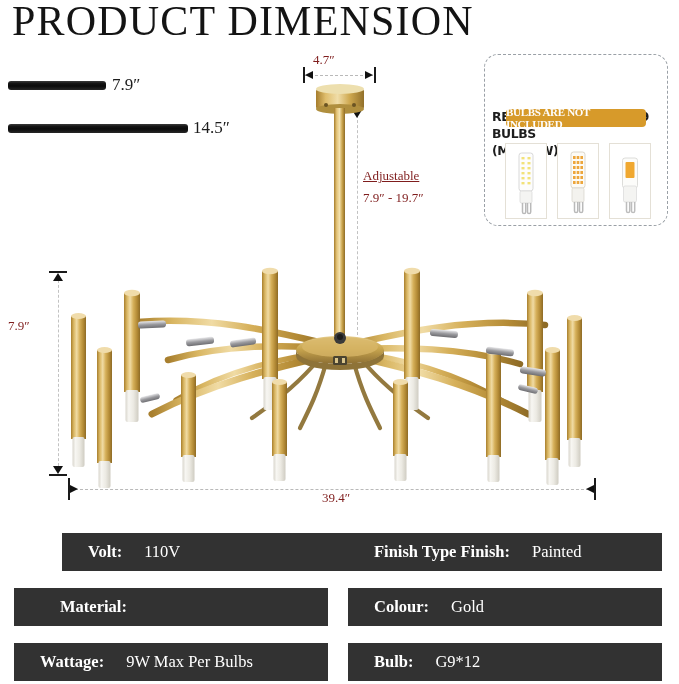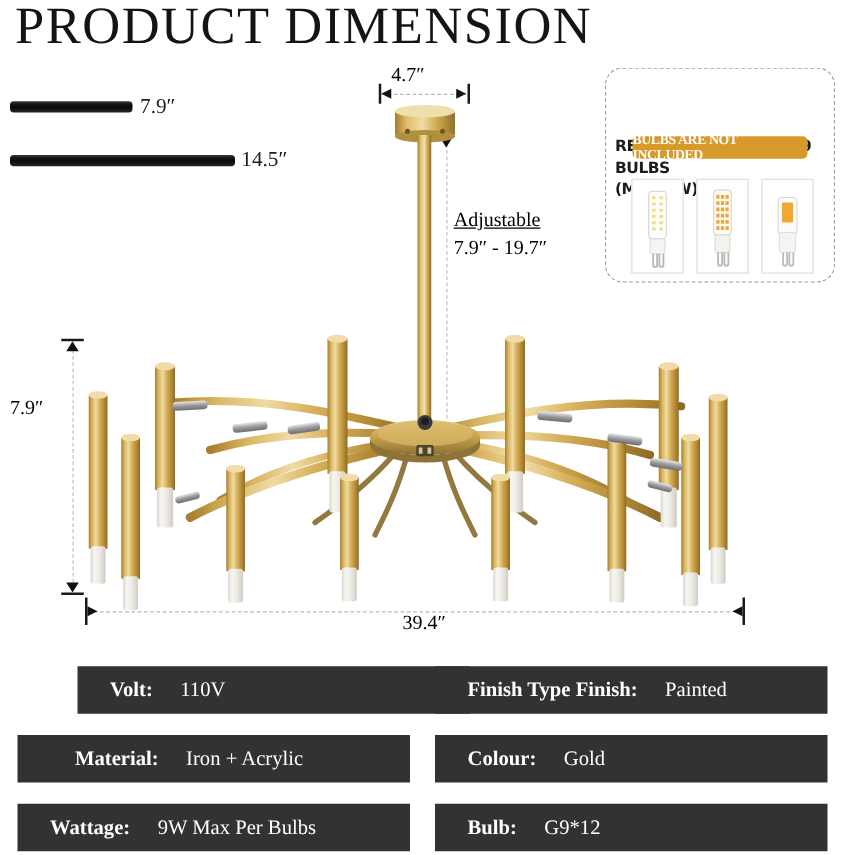--- a/index.html
+++ b/index.html
@@ -55,21 +55,21 @@
   
   .dline-h{height:0;border-top:1px dashed #b9b9b9;}
   .dline-v{width:0;border-left:1px dashed #c2c2c2;}
   .cap-v{width:1.6px;background:#1a1a1a;}
   .cap-h{height:1.6px;background:#1a1a1a;}
   .arrow{width:0;height:0;}
   .arr-left{border-top:4.5px solid transparent;border-bottom:4.5px solid transparent;border-right:8px solid #111;}
   .arr-right{border-top:4.5px solid transparent;border-bottom:4.5px solid transparent;border-left:8px solid #111;}
   .arr-down{border-left:5px solid transparent;border-right:5px solid transparent;border-top:8px solid #111;}
   .arr-up{border-left:5px solid transparent;border-right:5px solid transparent;border-bottom:8px solid #111;}
-  .dimtxt{font-size:16px;color:#000000;white-space:nowrap;}
+  .dimtxt{font-size:13px;color:#7f1d1d;white-space:nowrap;}
 
   
   #fixture{left:0;top:0;width:679px;height:520px;pointer-events:none;}
 
   
   .spec{
     background:#323232;height:38px;box-sizing:border-box;
     display:flex;align-items:center;color:#fff;
     font-size:16.5px;
   }
@@ -363,21 +363,20 @@
     <rect x="518" y="386" width="20" height="6" rx="3" fill="url(#gSteel)" transform="rotate(14 528 389)"></rect>
   </g>
 </svg>
 
 <div class="abs spec specL" id="s1">
   <span class="k">Volt:</span>
   <span class="v">110V</span>
 </div>
 <div class="abs spec specL" id="s2">
   <span class="k">Material:</span>
-  <span class="v">Iron + Acrylic</span>
 </div>
 <div class="abs spec specL" id="s3">
   <span class="k">Wattage:</span>
   <span class="v">9W Max Per Bulbs</span>
 </div>
 
 <div class="abs spec specR" id="s4">
   <span class="k">Finish Type Finish:</span>
   <span class="v">Painted</span>
 </div>

